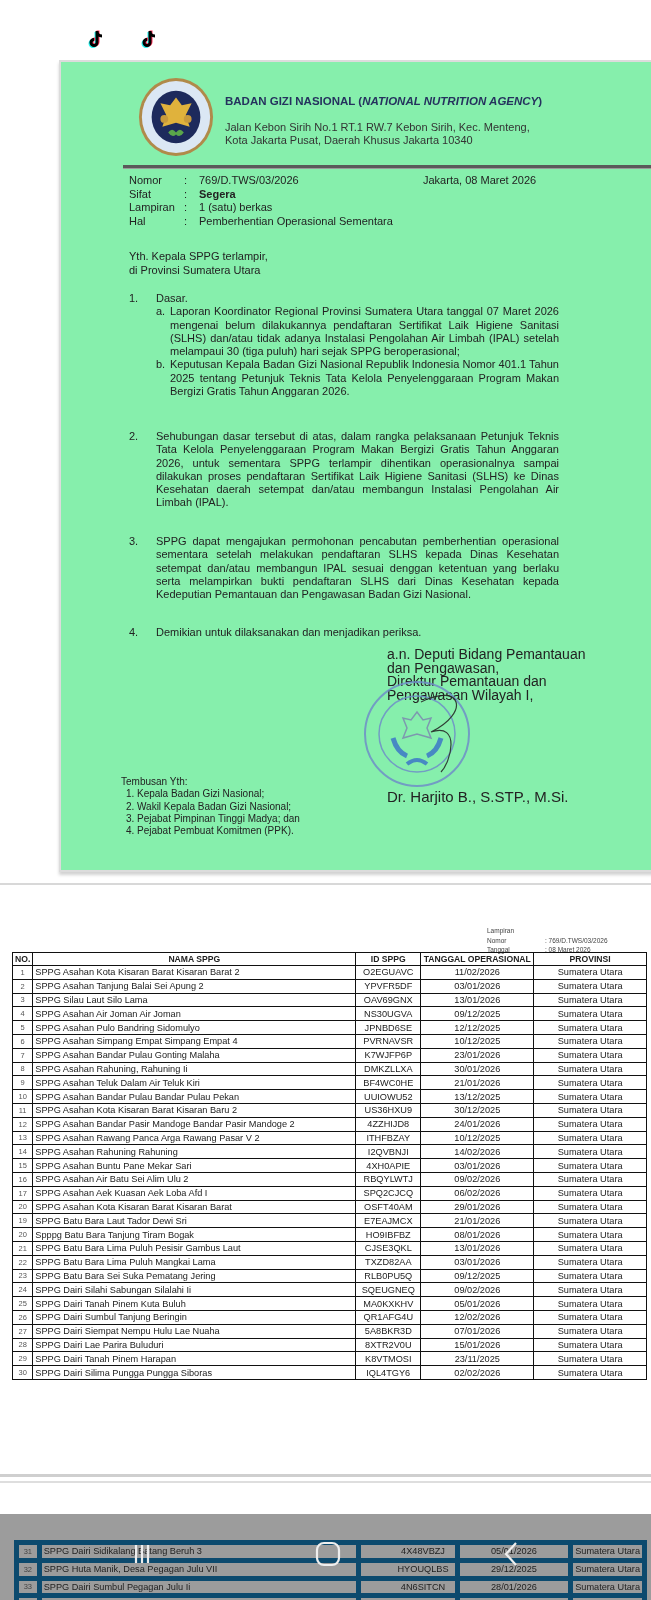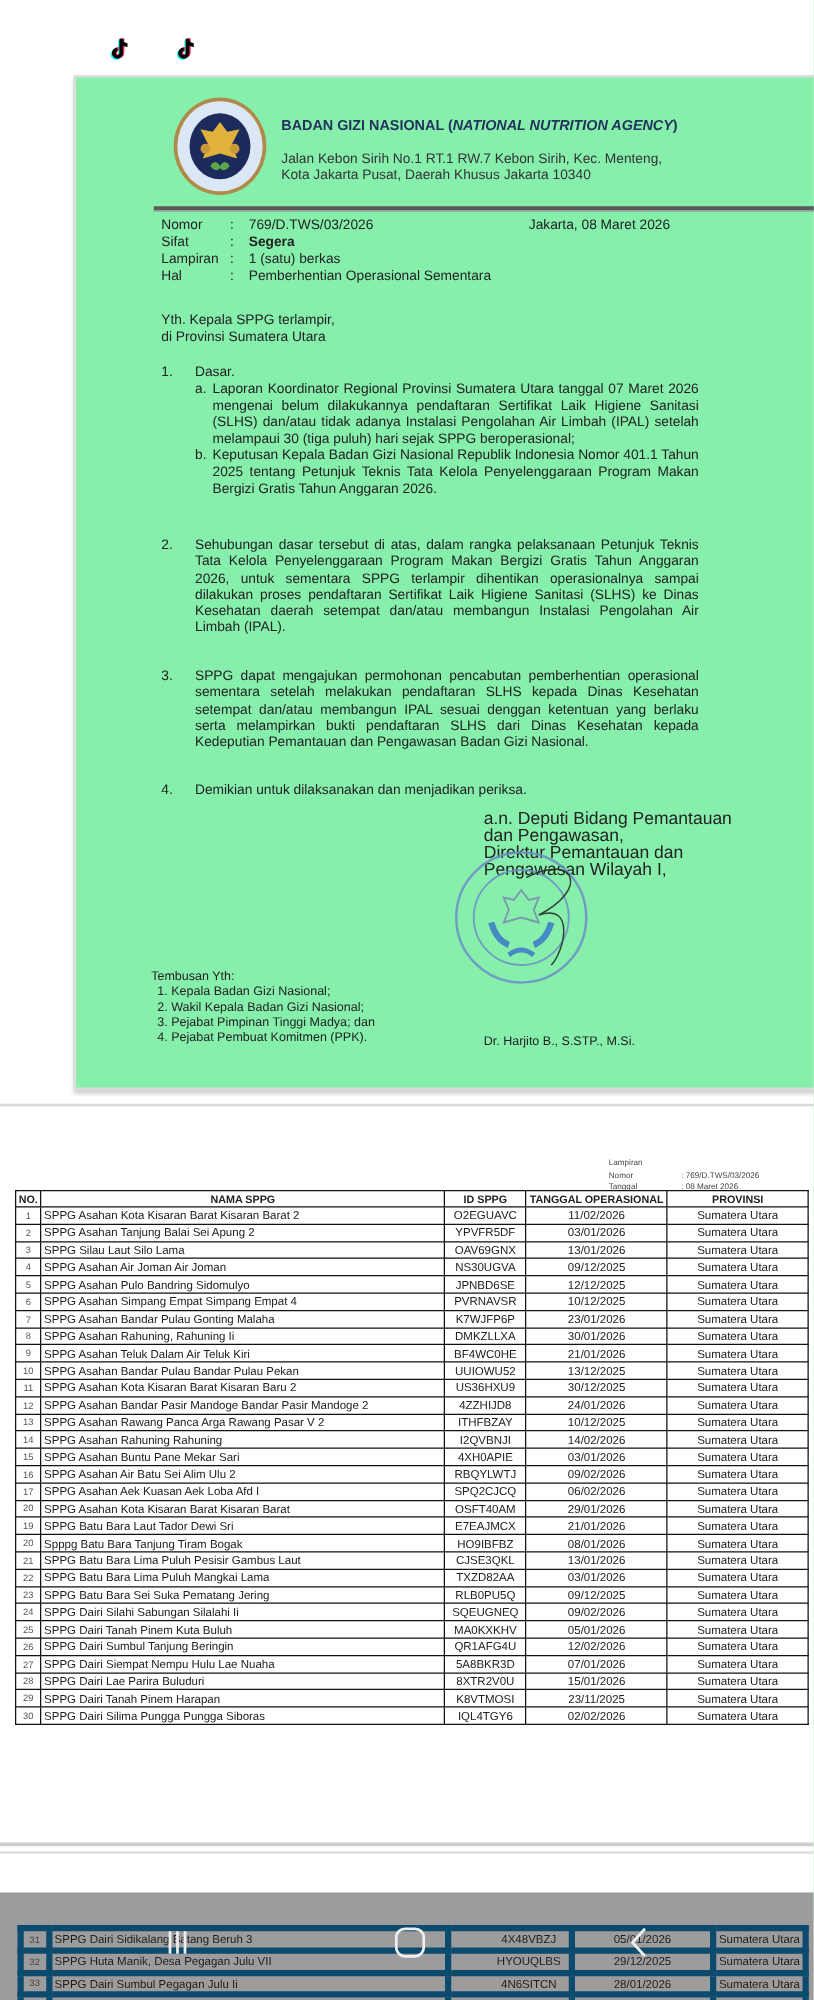--- a/index.html
+++ b/index.html
@@ -18,21 +18,21 @@
   .meta b { font-weight:bold; }
   .date { position:absolute; left:362px; top:112px; font-size:11px;text-align:right; }
   .addressee { position:absolute; left:68px; top:188px; font-size:11px; line-height:13.5px; }
   .body { position:absolute; left:68px; width:430px; font-size:11px; line-height:13.3px; text-align:justify; }
   .num { position:absolute; left:0; }
   .para { margin-left:27px; }
   .sub { display:flex; }
   .sub .l { width:14px; flex:none; }
   .sign { position:absolute; left:326px; top:586px; font-size:14px; line-height:13.5px; }
   .stamp { position:absolute; left:300px; top:610px; width:120px; height:120px; opacity:0.85; }
-  .signer { position:absolute; left:326px; top:726px; font-size:10px;margin-top:40px; }
+  .signer { position:absolute; left:326px; top:726px; font-size:15px; }
   .cc { position:absolute; left:60px; top:714px; font-size:10px; line-height:12.3px; }
   .cc ol { margin:0; padding-left:16px; }
   .divider { position:absolute; left:0; width:651px; height:2px; background:#d8d8d8; }
   .lampiran { position:absolute; left:487px; top:926px; font-size:6.5px; line-height:9.5px; color:#444; }
   .lampiran .r { display:flex; } .lampiran .k { width:58px; }
   table.sppg { position:absolute; left:12px; top:952px; width:635px; border-collapse:collapse; font-size:9.2px; }
   table.sppg td, table.sppg th { border:1px solid #111; padding:0 2px; height:12.8px; white-space:nowrap; overflow:hidden; }
   table.sppg th { font-weight:bold; font-size:8.6px; text-align:center; height:12px; }
   table.sppg td.no { text-align:center; font-size:7.5px; color:#555; width:14px; }
   table.sppg td.nm { width:318px; }

